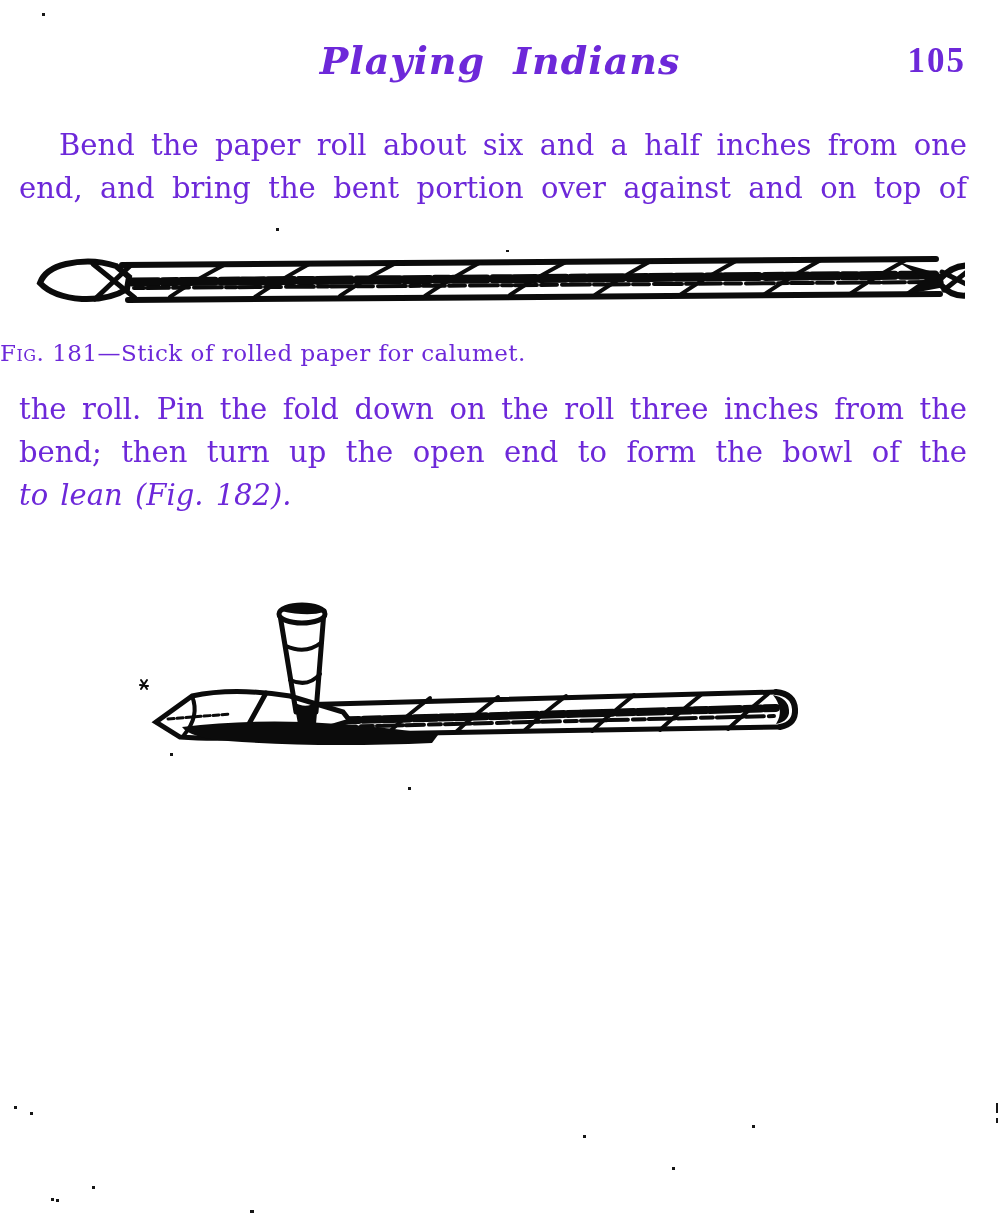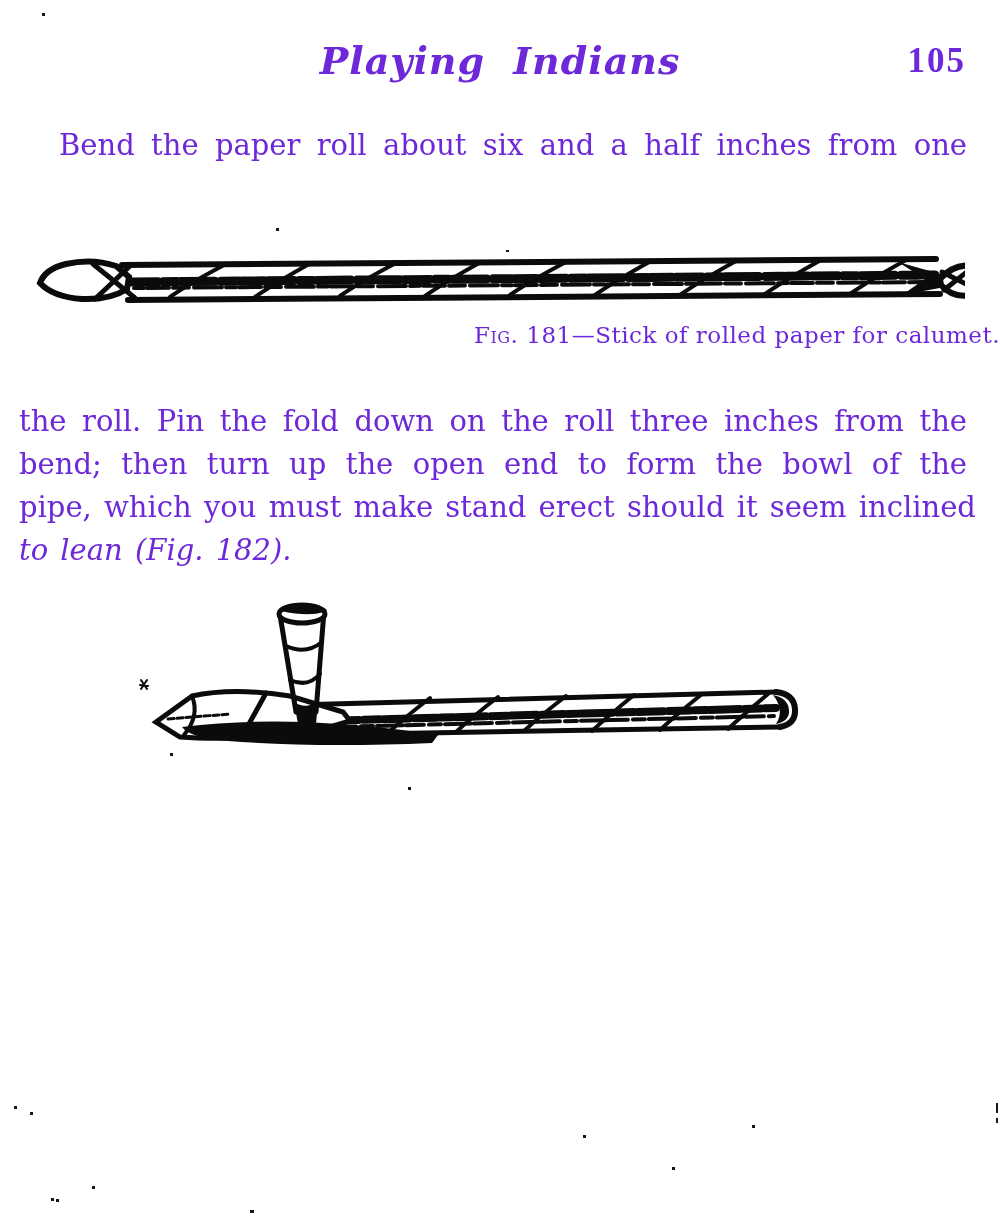--- a/index.html
+++ b/index.html
@@ -16,51 +16,52 @@
     font-style:italic; font-weight:700; font-size:38px; line-height:50px;
     word-spacing:14px; letter-spacing:1px;
   }
   .page-number {
     position:absolute; top:0; right:34px;
     font-weight:700; font-size:35px; line-height:50px; letter-spacing:2px;font-family:Liberation Serif, serif;
   }
   
   .para { position:absolute; left:19px; width:948px; font-size:29px; line-height:43px; }
   .para-1 { top:124px; }
-  .para-2 { top:400px; }
+  .para-2 { top:388px; }
   .line { text-align:justify; text-align-last:justify; white-space:nowrap; word-spacing:3px; }
   .line.indent { padding-left:40px; }
   .line.last { text-align-last:left;font-style:italic; }
   
   .figure { position:absolute; }
   .fig-181 { top:252px; left:30px; }
   .fig-182 { top:600px; left:138px; }
   .figure svg { display:block; }
   .caption {
-    position:absolute; left:0; width:100%; text-align:right;
-    font-size:23px; line-height:30px; letter-spacing:0.5px;
+    position:absolute; left:0; width:100%; text-align:left;
+    font-size:23px; line-height:30px; letter-spacing:0.5px;margin-top:18px;
   }
   .caption-181 { top:320px; }
   .caption-182 { top:760px; }
   .smallcaps { font-variant:small-caps; }
   
   .speck { position:absolute; background:#161616; }
 </style>
 </head>
 <body>
 
 <div class="page">
 
   <div class="header">
     <div class="running-title">Playing Indians</div>
     <div class="page-number">105</div>
   </div>
 
   <div class="para para-1">
     <div class="line indent">Bend the paper roll about six and a half inches from one</div>
+    <div class="line">end, and bring the bent portion over against and on top of</div>
   </div>
 
   <div class="figure fig-181">
     <svg width="935" height="56" viewBox="0 0 935 56" fill="none" stroke="#0b0b0b" stroke-linecap="round">
 
       <path d="M10 31 Q15 17 36 12 Q62 6 86 14 L99 25 L97 37 Q80 48 52 47 Q23 45 10 31 Z" stroke-width="6" fill="#ffffff"></path>
       <path d="M63 12 L105 46 M101 13 L65 47" stroke-width="5"></path>
 
       <path d="M92 13 L906 7" stroke-width="6"></path>
       <path d="M98 48 L910 42" stroke-width="6"></path>
@@ -84,21 +85,20 @@
     </svg>
   </div>
 
   <div class="caption caption-181">
     <span class="smallcaps">Fig. 181</span><span>—Stick of rolled paper for calumet.</span>
   </div>
 
   <div class="para para-2">
     <div class="line">the roll.  Pin the fold down on the roll three inches from the</div>
     <div class="line">bend;  then turn up the open end to form the bowl of the</div>
-    <div class="line">pipe, which you must make stand erect should it seem inclined</div>
     <div class="line last">to lean (Fig. 182).</div>
   </div>
 
   <div class="figure fig-182">
     <svg width="680" height="152" viewBox="0 0 680 152" fill="none" stroke="#0b0b0b" stroke-linecap="round">
 
       <path d="M3 80 l6 9 M9 80 l-6 9 M2 85 l8 1" stroke-width="2"></path>
 
       <path d="M118 106 L638 92" stroke-width="5"></path>
       <path d="M112 136 L642 127" stroke-width="5"></path>

